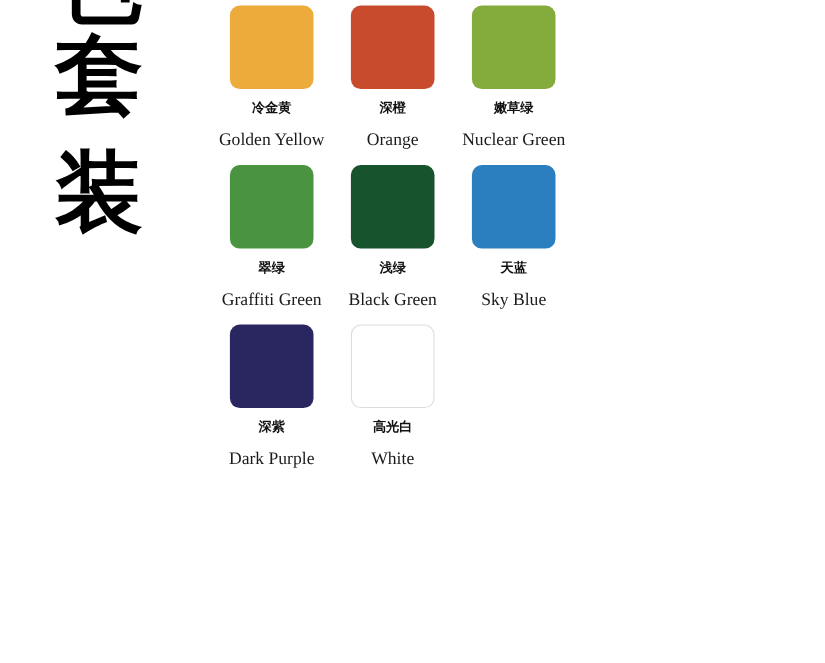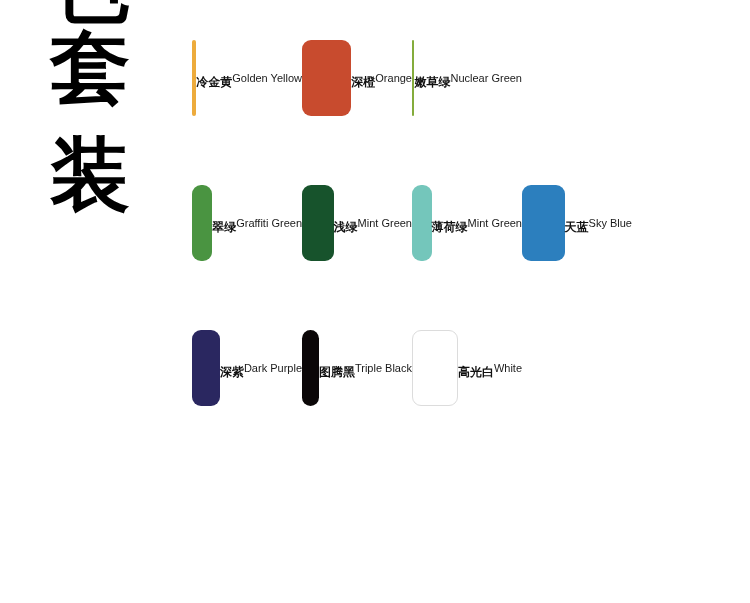--- a/index.html
+++ b/index.html
@@ -56,20 +56,21 @@
     top: 5px;
     width: 548px;
   }
   .swatch-row {
     display: flex;
     height: 145px;
   }
   .swatch-cell {
     width: 110px;
     display: flex;
+    flex-direction: column;
     align-items: center;
   }
   .swatch-chip {
     width: 76px;
     height: 76px;
     border-radius: 9px;
     box-sizing: border-box;
   }
   .swatch-chip.bordered {
     border: 1px solid #dcdcdc;
@@ -77,25 +78,25 @@
   .swatch-name-cn {
     margin-top: 11px;
     font-size: 12px;
     font-weight: 700;
     color: #111111;
     font-family: "DejaVu Sans", "Liberation Sans", sans-serif;
     line-height: 1.15;
     white-space: nowrap;
   }
   .swatch-name-en {
-    margin-top: 2px;
-    font-size: 11px;
+    margin-top: 12px;
+    font-size: 16px;
     font-weight: 400;
     color: #1a1a1a;
-    font-family: Liberation Sans, sans-serif;
+    font-family: Liberation Serif, serif;
     line-height: 1.2;
     white-space: nowrap;
   }
 </style>
 </head>
 <body>
 
 <div class="heading-block">
   <div class="heading-char clipped">色</div>
   <div class="heading-char c1">套</div>
@@ -122,43 +123,33 @@
     </div>
     <div class="swatch-row">
       <div class="swatch-cell">
         <div class="swatch-chip" style="background-color: rgb(74, 148, 65);"></div>
         <div class="swatch-name-cn">翠绿</div>
         <div class="swatch-name-en">Graffiti Green</div>
       </div>
       <div class="swatch-cell">
         <div class="swatch-chip" style="background-color: rgb(23, 83, 44);"></div>
         <div class="swatch-name-cn">浅绿</div>
-        <div class="swatch-name-en">Mint Green</div>
-      </div>
-      <div class="swatch-cell">
-        <div class="swatch-chip" style="background-color: rgb(116, 198, 187);"></div>
-        <div class="swatch-name-cn">薄荷绿</div>
-        <div class="swatch-name-en">Mint Green</div>
+        <div class="swatch-name-en">Black Green</div>
       </div>
       <div class="swatch-cell">
         <div class="swatch-chip" style="background-color: rgb(44, 127, 190);"></div>
         <div class="swatch-name-cn">天蓝</div>
         <div class="swatch-name-en">Sky Blue</div>
       </div>
     </div>
     <div class="swatch-row">
       <div class="swatch-cell">
         <div class="swatch-chip" style="background-color: rgb(42, 39, 96);"></div>
         <div class="swatch-name-cn">深紫</div>
         <div class="swatch-name-en">Dark Purple</div>
       </div>
       <div class="swatch-cell">
-        <div class="swatch-chip" style="background-color: rgb(11, 7, 8);"></div>
-        <div class="swatch-name-cn">图腾黑</div>
-        <div class="swatch-name-en">Triple Black</div>
-      </div>
-      <div class="swatch-cell">
         <div class="swatch-chip bordered" style="background-color: rgb(255, 255, 255);"></div>
         <div class="swatch-name-cn">高光白</div>
         <div class="swatch-name-en">White</div>
       </div>
     </div>
   </div>
 
 </body></html>

